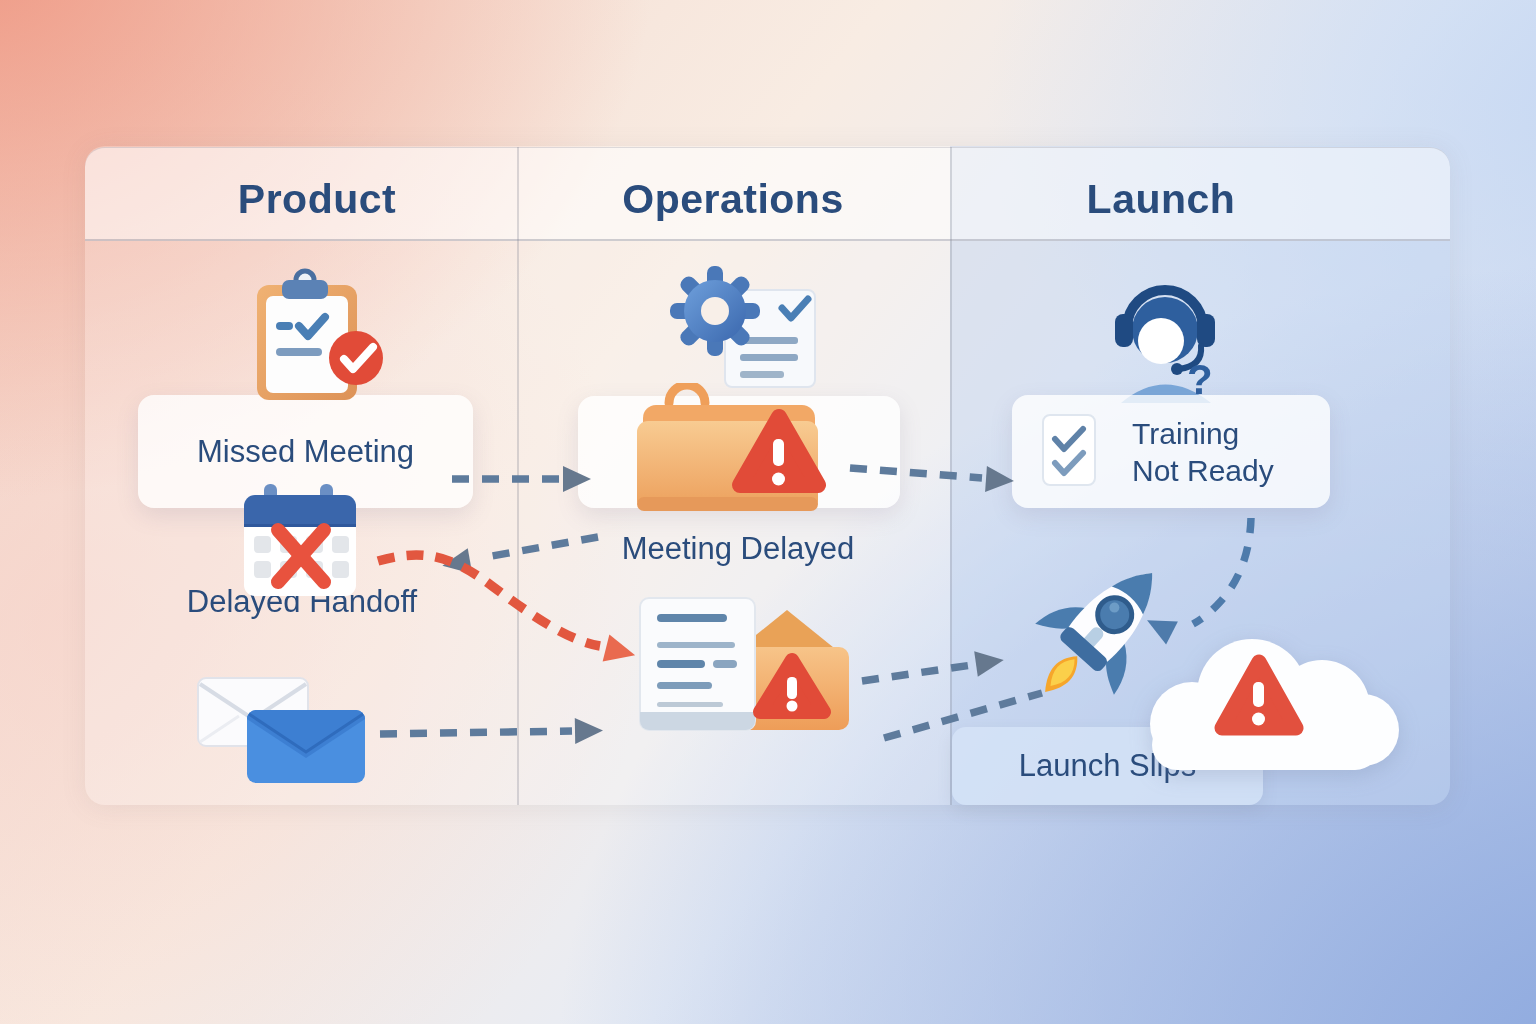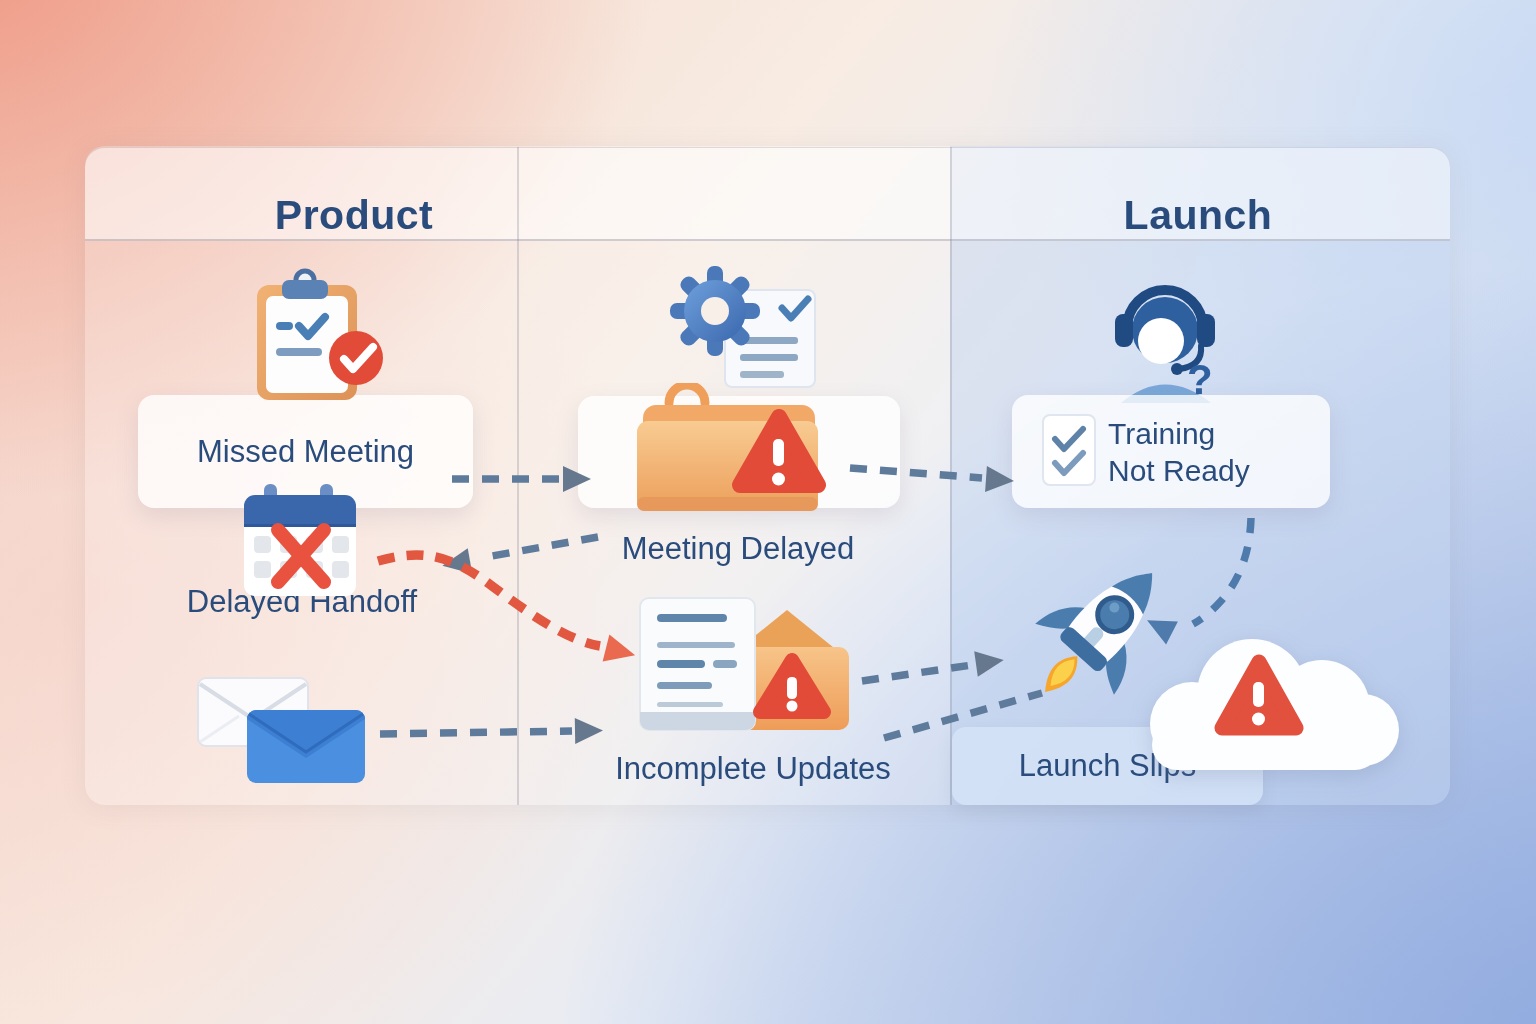--- a/index.html
+++ b/index.html
@@ -16,48 +16,49 @@
   .abs{position:absolute;}
   
   .main-panel{left:85px;top:146px;width:1365px;height:659px;border-radius:20px;
     background:rgba(255,255,255,0.22);box-shadow:0 3px 26px rgba(120,105,110,0.10);z-index:1;}
   .support-tint{left:950px;top:146px;width:500px;height:659px;border-radius:0 20px 20px 0;
     background:rgba(168,195,235,0.30);z-index:2;}
   .header-band{left:85px;top:147px;width:1365px;height:91px;border-radius:20px 20px 0 0;
     background:rgba(255,255,255,0.50);border-bottom:2px solid rgba(120,125,140,0.35);
     border-top:1px solid rgba(140,140,155,0.28);z-index:3;}
   .divider{width:2px;top:147px;height:658px;background:rgba(125,128,145,0.28);z-index:3;}
-  .col-header{z-index:6;transform:translateX(-50%);top:192px;font-size:41px;font-weight:700;
-    color:#2a4c7c;letter-spacing:0.5px;white-space:nowrap;margin-left:37px;}
+  .col-header{z-index:6;transform:translateX(-50%);top:176px;font-size:41px;font-weight:700;
+    color:#2a4c7c;letter-spacing:0.5px;white-space:nowrap;}
   
   .node-box{z-index:5;background:rgba(255,255,255,0.78);border-radius:16px;
     box-shadow:0 8px 22px rgba(125,115,140,0.16);}
   .node-box.center{display:flex;align-items:center;justify-content:center;}
   .node-label{font-size:31px;color:#2a4c7c;white-space:nowrap;}
   .free-label{z-index:10;transform:translateX(-50%);font-size:31px;color:#2a4c7c;white-space:nowrap;}
   .icon{z-index:30;}
   .icon-behind{z-index:4;}
   .arrow-layer{left:0;top:0;z-index:20;pointer-events:none;}
-  .training-content{display:flex;align-items:center;gap:12px;padding-left:30px;height:100%;}
+  .training-content{display:flex;align-items:center;gap:36px;padding-left:30px;height:100%;}
   .training-text{font-size:30px;color:#2a4c7c;line-height:37px;}
   .launch-box{z-index:5;background:rgba(214,228,247,0.78);border-radius:14px;
     box-shadow:0 6px 16px rgba(115,125,150,0.14);display:flex;align-items:center;justify-content:center;}
 </style>
 </head>
 <body>
 
 <div class="canvas">
 
   <div class="abs main-panel"></div>
   <div class="abs support-tint"></div>
   <div class="abs header-band"></div>
   <div class="abs divider" style="left:517px"></div>
   <div class="abs divider" style="left:950px"></div>
 
   <div class="abs col-header" style="left:317px">Product</div>
+  <div class="abs col-header" style="left:733px">Operations</div>
   <div class="abs col-header" style="left:1161px">Launch</div>
 
   <div class="abs icon-behind" style="left:1105px;top:268px">
     <svg width="125" height="135" viewBox="0 0 125 135">
       <path d="M16 135 Q60 98 106 135 Z" fill="#7aa7d9"></path>
       <circle cx="60" cy="62" r="33" fill="#2e5f9e"></circle>
       <ellipse cx="56" cy="73" rx="23" ry="23" fill="#ffffff"></ellipse>
       <path d="M22 60 a38 38 0 0 1 76 0" fill="none" stroke="#1f4a82" stroke-width="10" stroke-linecap="round"></path>
       <rect x="10" y="46" width="18" height="33" rx="8" fill="#1f4a82"></rect>
       <rect x="92" y="46" width="18" height="33" rx="8" fill="#1f4a82"></rect>
@@ -88,21 +89,20 @@
       </div>
     </div>
   </div>
 
   <div class="abs launch-box" style="left:952px;top:727px;width:311px;height:78px">
     <span class="node-label">Launch Slips</span>
   </div>
 
   <div class="abs free-label" style="left:302px;top:584px">Delayed Handoff</div>
   <div class="abs free-label" style="left:738px;top:531px">Meeting Delayed</div>
-  <div class="abs free-label" style="left:753px;top:751px">Incomplete Updates</div>
 
   <svg class="abs arrow-layer" width="1536" height="1024" viewBox="0 0 1536 1024">
     <g>
       <path d="M452 479 H562" fill="none" stroke="#5e7b9c" stroke-width="7.5" stroke-dasharray="17 13"></path>
       <path d="M0,-13 L28,0 L0,13 Z" fill="#66788e" transform="translate(563,479)"></path>
     </g>
     <g>
       <path d="M850 468 L982 478" fill="none" stroke="#5e7b9c" stroke-width="7.5" stroke-dasharray="17 13"></path>
       <path d="M0,-13 L28,0 L0,13 Z" fill="#66788e" transform="translate(986,479) rotate(4)"></path>
     </g>

